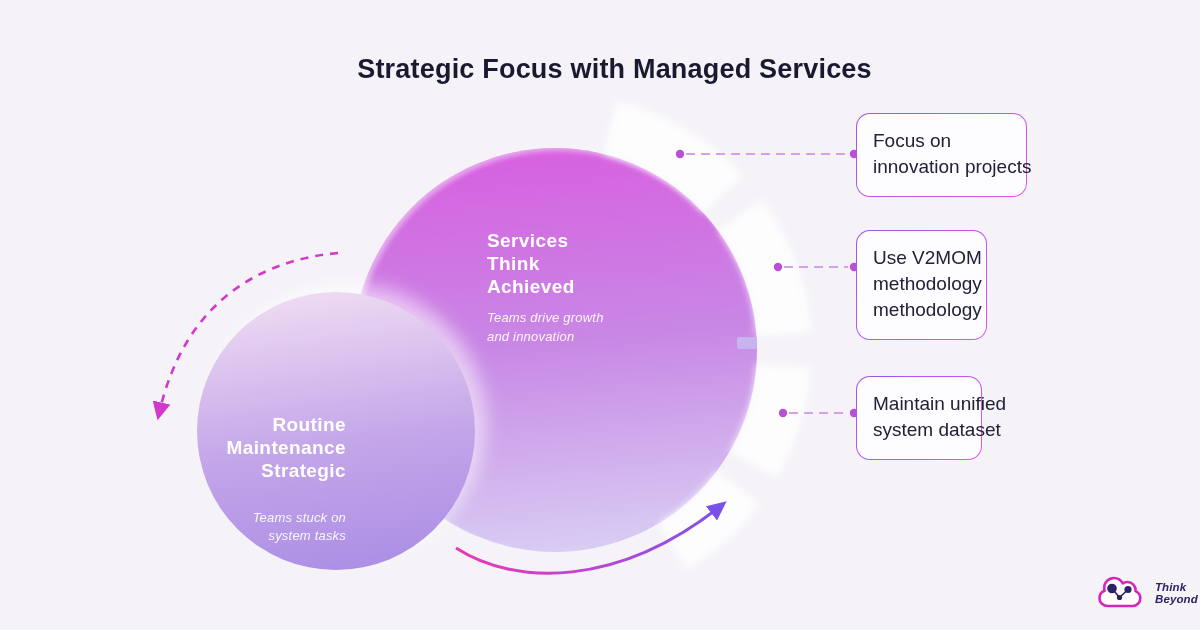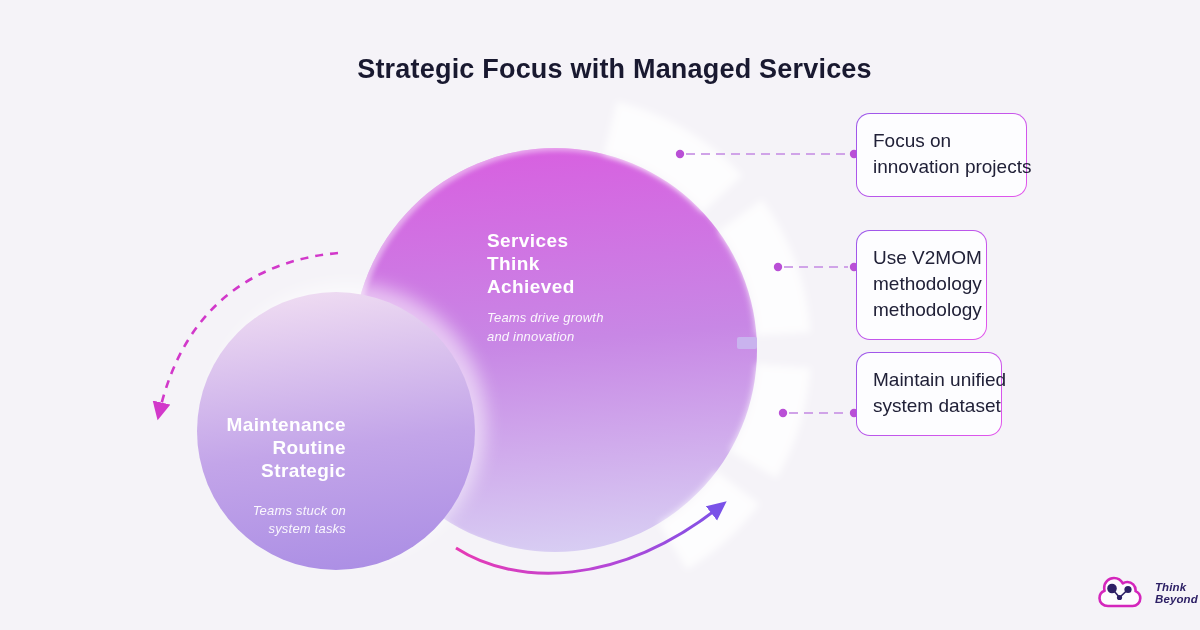--- a/index.html
+++ b/index.html
@@ -28,32 +28,32 @@
   .circle-glow{position:absolute;left:208px;top:283px;width:278px;height:278px;border-radius:50%;
     background:rgba(255,255,255,.55);filter:blur(9px);z-index:3;}
   .circle-secondary{position:absolute;left:197px;top:292px;width:278px;height:278px;border-radius:50%;
     background:linear-gradient(172deg,var(--secondary-circle-top) 4%,var(--secondary-circle-mid) 55%,var(--secondary-circle-bottom) 100%);
     z-index:4;}
 
   .primary-text{position:absolute;left:487px;top:229px;width:140px;z-index:4;color:#fff;}
   .secondary-text{position:absolute;left:180px;top:413px;width:166px;z-index:4;color:#fff;text-align:right;}
   .circle-title-line{font-size:19px;line-height:23px;font-weight:700;letter-spacing:.4px;}
   .circle-sub{margin-top:10px;font-style:italic;}
-  .secondary-text .circle-sub{margin-top:20px;}
+  .secondary-text .circle-sub{margin-top:27px;}
   .circle-sub-line{font-size:13px;line-height:19px;color:rgba(255,255,255,.92);letter-spacing:.2px;}
   .secondary-text .circle-sub-line{line-height:18px;}
 
   .callout{position:absolute;border-radius:14px;border:1.5px solid transparent;
     background:linear-gradient(var(--callout-bg),var(--callout-bg)) padding-box,
                linear-gradient(135deg,var(--callout-border-start),var(--callout-border-end)) border-box;
     padding:14px 16px;z-index:6;}
   .callout-line{font-size:19px;line-height:26px;color:var(--callout-text);white-space:nowrap;}
   .callout-1{left:856px;top:113px;width:171px;height:84px;}
   .callout-2{left:856px;top:230px;width:131px;height:110px;text-align:right;}
-  .callout-3{left:856px;top:352px;width:146px;height:84px;}
+  .callout-3{left:856px;top:376px;width:126px;height:84px;}
 
   .logo{position:absolute;left:1097px;top:575px;display:flex;align-items:center;gap:12px;z-index:7;}
   .logo-text{font-size:11.5px;font-weight:700;font-style:italic;line-height:12px;color:var(--logo-text);letter-spacing:.1px;}
 </style>
 </head>
 <body>
 
 <div class="canvas">
 
   <div class="page-title">Strategic Focus with Managed Services</div>
@@ -81,22 +81,22 @@
     <div class="circle-title-line">Achieved</div>
     <div class="circle-sub">
       <div class="circle-sub-line">Teams drive growth</div>
       <div class="circle-sub-line">and innovation</div>
     </div>
   </div>
 
   <div class="circle-glow"></div>
   <div class="circle-secondary"></div>
   <div class="secondary-text">
+    <div class="circle-title-line">Routine</div>
     <div class="circle-title-line">Maintenance</div>
-    <div class="circle-title-line">Routine</div>
     <div class="circle-title-line">Strategic</div>
     <div class="circle-sub">
       <div class="circle-sub-line">Teams stuck on</div>
       <div class="circle-sub-line">system tasks</div>
     </div>
   </div>
 
   <svg class="overlay-svg" width="1200" height="630" viewBox="0 0 1200 630">
     <defs>
       <linearGradient id="arrowgrad" gradientUnits="userSpaceOnUse" x1="456" y1="570" x2="728" y2="500">

